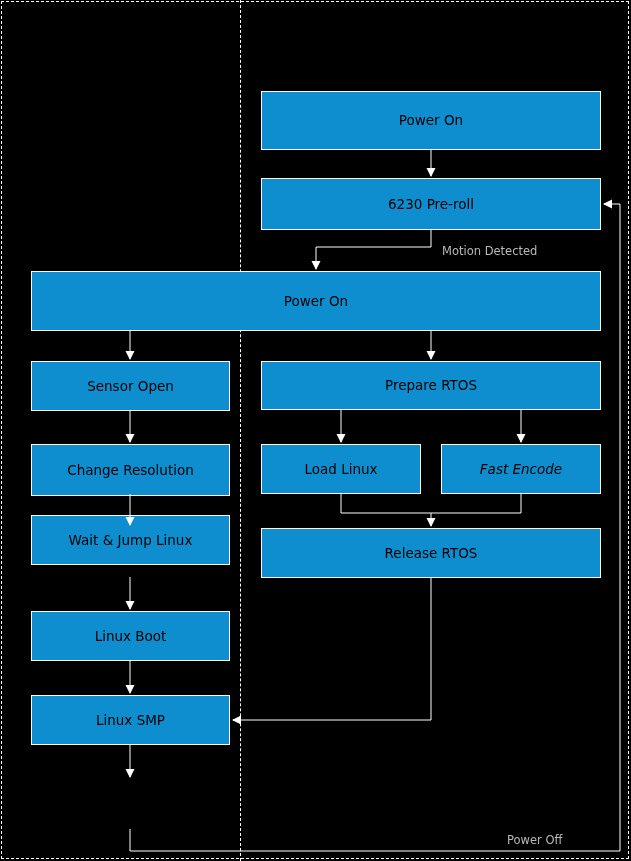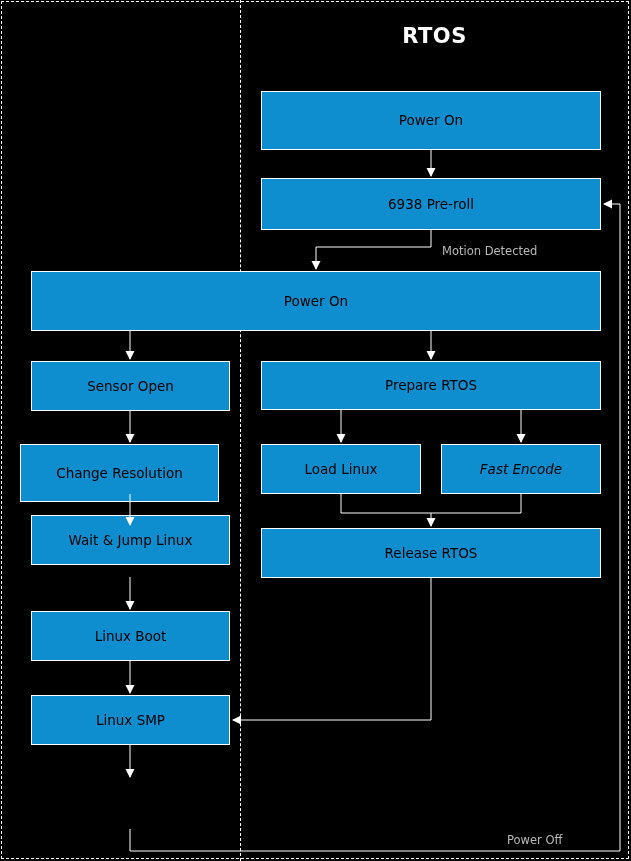--- a/index.html
+++ b/index.html
@@ -69,27 +69,26 @@
     position: absolute;
     font-size: 11.5px;
     white-space: nowrap;
   }
 </style>
 </head>
 <body>
 
 <div class="canvas">
   <div class="lane-divider" style="left: 240px;"></div>
-  <div class="lane-header" style="left: 240px; width: 389px; color: rgb(255, 255, 255);">RTOS</div>
   <div class="nodes-layer">
       <div class="node" style="left: 261px; top: 91px; width: 340px; height: 59px; background: rgb(14, 142, 207); border-color: rgb(255, 255, 255); color: rgb(0, 0, 0);">Power On</div>
-      <div class="node" style="left: 261px; top: 178px; width: 340px; height: 52px; background: rgb(14, 142, 207); border-color: rgb(255, 255, 255); color: rgb(0, 0, 0);">6938 Pre-roll</div>
+      <div class="node" style="left: 261px; top: 178px; width: 340px; height: 52px; background: rgb(14, 142, 207); border-color: rgb(255, 255, 255); color: rgb(0, 0, 0);">6230 Pre-roll</div>
       <div class="node" style="left: 31px; top: 271px; width: 570px; height: 60px; background: rgb(14, 142, 207); border-color: rgb(255, 255, 255); color: rgb(0, 0, 0);">Power On</div>
       <div class="node" style="left: 31px; top: 361px; width: 199px; height: 50px; background: rgb(14, 142, 207); border-color: rgb(255, 255, 255); color: rgb(0, 0, 0);">Sensor Open</div>
-      <div class="node" style="left: 20px; top: 444px; width: 199px; height: 58px; background: rgb(14, 142, 207); border-color: rgb(255, 255, 255); color: rgb(0, 0, 0);">Change Resolution</div>
+      <div class="node" style="left: 31px; top: 444px; width: 199px; height: 52px; background: rgb(14, 142, 207); border-color: rgb(255, 255, 255); color: rgb(0, 0, 0);">Change Resolution</div>
       <div class="node" style="left: 31px; top: 515px; width: 199px; height: 50px; background: rgb(14, 142, 207); border-color: rgb(255, 255, 255); color: rgb(0, 0, 0);">Wait &amp; Jump Linux</div>
       <div class="node" style="left: 31px; top: 611px; width: 199px; height: 50px; background: rgb(14, 142, 207); border-color: rgb(255, 255, 255); color: rgb(0, 0, 0);">Linux Boot</div>
       <div class="node" style="left: 31px; top: 695px; width: 199px; height: 50px; background: rgb(14, 142, 207); border-color: rgb(255, 255, 255); color: rgb(0, 0, 0);">Linux SMP</div>
       <div class="node" style="left: 261px; top: 361px; width: 340px; height: 49px; background: rgb(14, 142, 207); border-color: rgb(255, 255, 255); color: rgb(0, 0, 0);">Prepare RTOS</div>
       <div class="node" style="left: 261px; top: 444px; width: 160px; height: 50px; background: rgb(14, 142, 207); border-color: rgb(255, 255, 255); color: rgb(0, 0, 0);">Load Linux</div>
       <div class="node" style="left: 441px; top: 444px; width: 160px; height: 50px; background: rgb(14, 142, 207); border-color: rgb(255, 255, 255); color: rgb(0, 0, 0); font-style: italic;">Fast Encode</div>
       <div class="node" style="left: 261px; top: 528px; width: 340px; height: 50px; background: rgb(14, 142, 207); border-color: rgb(255, 255, 255); color: rgb(0, 0, 0);">Release RTOS</div>
     </div>
   <svg class="edges-svg" width="631" height="861" viewBox="0 0 631 861">
     <defs>

